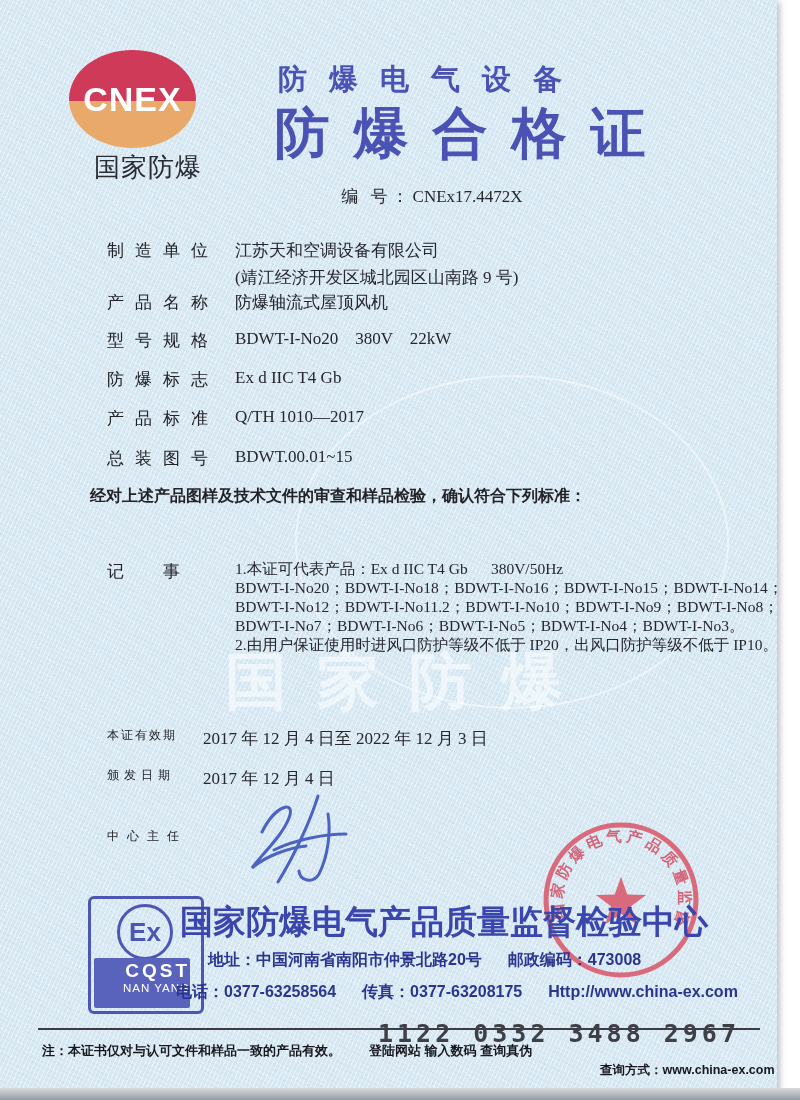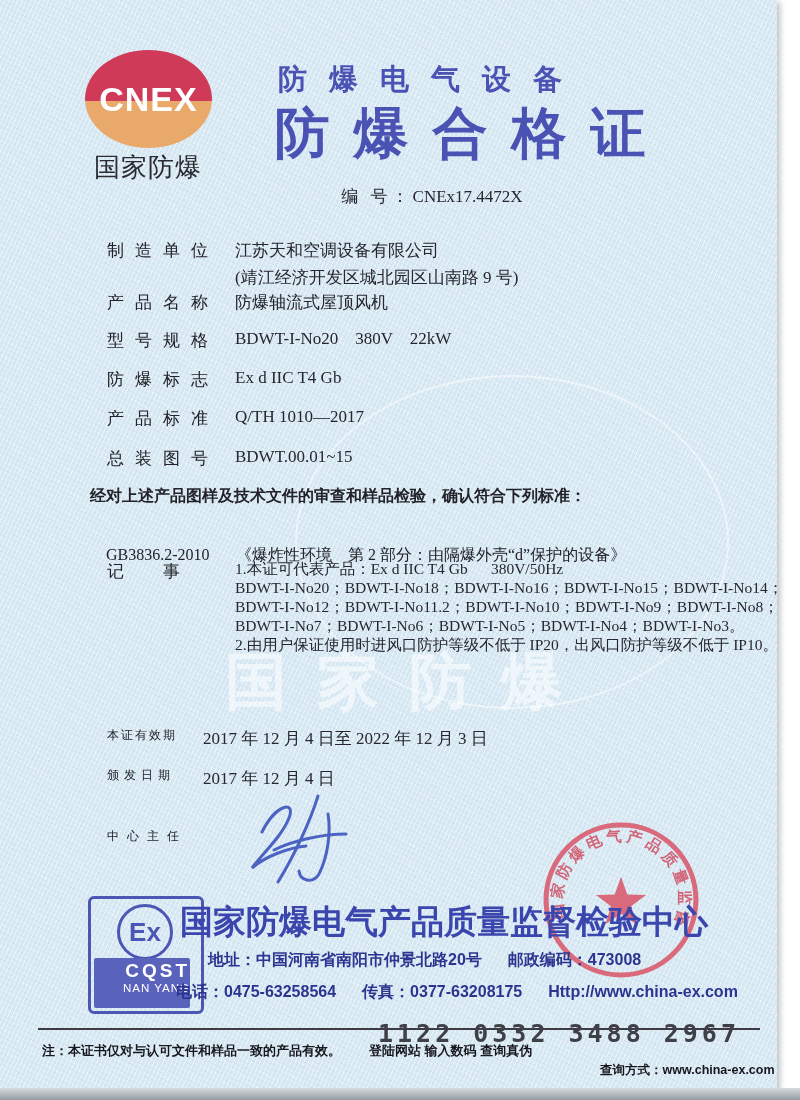--- a/index.html
+++ b/index.html
@@ -7,21 +7,21 @@
   #paper{position:absolute;left:0;top:0;width:777px;height:1092px;overflow:hidden;
     background-color:#d9e9f3;
     background-image:
       repeating-linear-gradient(115deg, rgba(255,255,255,.45) 0px, rgba(255,255,255,.45) 1px, transparent 1px, transparent 4px),
       repeating-linear-gradient(25deg, rgba(185,214,232,.35) 0px, rgba(185,214,232,.35) 1px, transparent 1px, transparent 5px);
     box-shadow:3px 2px 6px rgba(110,120,130,.45);}
   .abs{position:absolute;}
   .serif{font-family:"Liberation Serif","DejaVu Serif",serif;}
   .ink{color:#26262e;}
   
-  .logo-ellipse{left:85px;top:50px;width:127px;height:98px;border-radius:50%;
+  .logo-ellipse{left:69px;top:50px;width:127px;height:98px;border-radius:50%;
     background:linear-gradient(#ce3a58 0 52%, #e9a96b 52% 100%);
     display:flex;align-items:center;justify-content:center;}
   .logo-ellipse span{color:#ffffff;font-weight:bold;font-size:34px;letter-spacing:1px;}
   .logo-caption{left:78px;top:150px;width:140px;text-align:center;font-size:26px;color:#2b2b33;letter-spacing:1px;}
   .cat-title{left:40px;top:60px;width:760px;text-align:center;font-size:29px;font-weight:bold;
     color:#4a52b4;letter-spacing:22px;text-indent:22px;}
   .main-title{left:90px;top:97px;width:740px;text-align:center;font-size:55px;font-weight:bold;
     color:#4a52b4;letter-spacing:24px;text-indent:24px;}
   .cert-no{left:0;top:185px;width:800px;text-align:center;font-size:17px;margin-left:32px;}
   .cert-no .lbl{letter-spacing:4px;}
@@ -90,23 +90,20 @@
   <div class="abs flabel" style="top:368px">防爆标志</div>
   <div class="abs fvalue serif" style="top:368px">Ex d IIC T4 Gb</div>
 
   <div class="abs flabel" style="top:407px">产品标准</div>
   <div class="abs fvalue serif" style="top:407px">Q/TH 1010—2017</div>
 
   <div class="abs flabel" style="top:447px">总装图号</div>
   <div class="abs fvalue serif" style="top:447px">BDWT.00.01~15</div>
 
   <div class="abs std-line" style="top:486px;font-weight:600">经对上述产品图样及技术文件的审查和样品检验，确认符合下列标准：</div>
-  <div class="abs std-line serif" style="top:527px">
-    <span class="std-code">GB3836.2-2010</span><span>《爆炸性环境　第 2 部分：由隔爆外壳“d”保护的设备》</span>
-  </div>
 
   <div class="abs flabel" style="top:560px">记　事</div>
   <div class="abs rline serif" style="top:559px">1.本证可代表产品：Ex d IIC T4 Gb      380V/50Hz</div>
   <div class="abs rline serif" style="top:578px">BDWT-I-No20；BDWT-I-No18；BDWT-I-No16；BDWT-I-No15；BDWT-I-No14；</div>
   <div class="abs rline serif" style="top:597px">BDWT-I-No12；BDWT-I-No11.2；BDWT-I-No10；BDWT-I-No9；BDWT-I-No8；</div>
   <div class="abs rline serif" style="top:616px">BDWT-I-No7；BDWT-I-No6；BDWT-I-No5；BDWT-I-No4；BDWT-I-No3。</div>
   <div class="abs rline serif" style="top:635px">2.由用户保证使用时进风口防护等级不低于 IP20，出风口防护等级不低于 IP10。</div>
 
   <div class="abs flabel5" style="top:727px">本证有效期</div>
   <div class="abs dvalue serif" style="top:727px">2017 年 12 月 4 日至 2022 年 12 月 3 日</div>
@@ -139,21 +136,21 @@
     <div class="ex-bar">
       <div class="l1">CQST</div>
       <div class="l2">NAN YANG</div>
     </div>
   </div>
   <div class="abs org-name">国家防爆电气产品质量监督检验中心</div>
   <div class="abs org-line" style="left:208px;top:950px">
     <span>地址：</span><span>中国河南省南阳市仲景北路20号</span><span class="gap"></span><span>邮政编码：</span><span>473008</span>
   </div>
   <div class="abs org-line" style="left:176px;top:982px">
-    <span>电话：</span><span>0475-63258564</span><span class="gap"></span><span>传真：</span><span>0377-63208175</span><span class="gap"></span><span>Http://www.china-ex.com</span>
+    <span>电话：</span><span>0377-63258564</span><span class="gap"></span><span>传真：</span><span>0377-63208175</span><span class="gap"></span><span>Http://www.china-ex.com</span>
   </div>
 
   <div class="abs rule"></div>
   <div class="abs note-line">
     <span>注：本证书仅对与认可文件和样品一致的产品有效。</span><span class="gap"></span><span>登陆网站 输入数码 查询真伪</span>
   </div>
   <div class="abs code-digits">1122 0332 3488 2967</div>
   <div class="abs query-line">
     <span>查询方式：</span><span>www.china-ex.com</span>
   </div>

